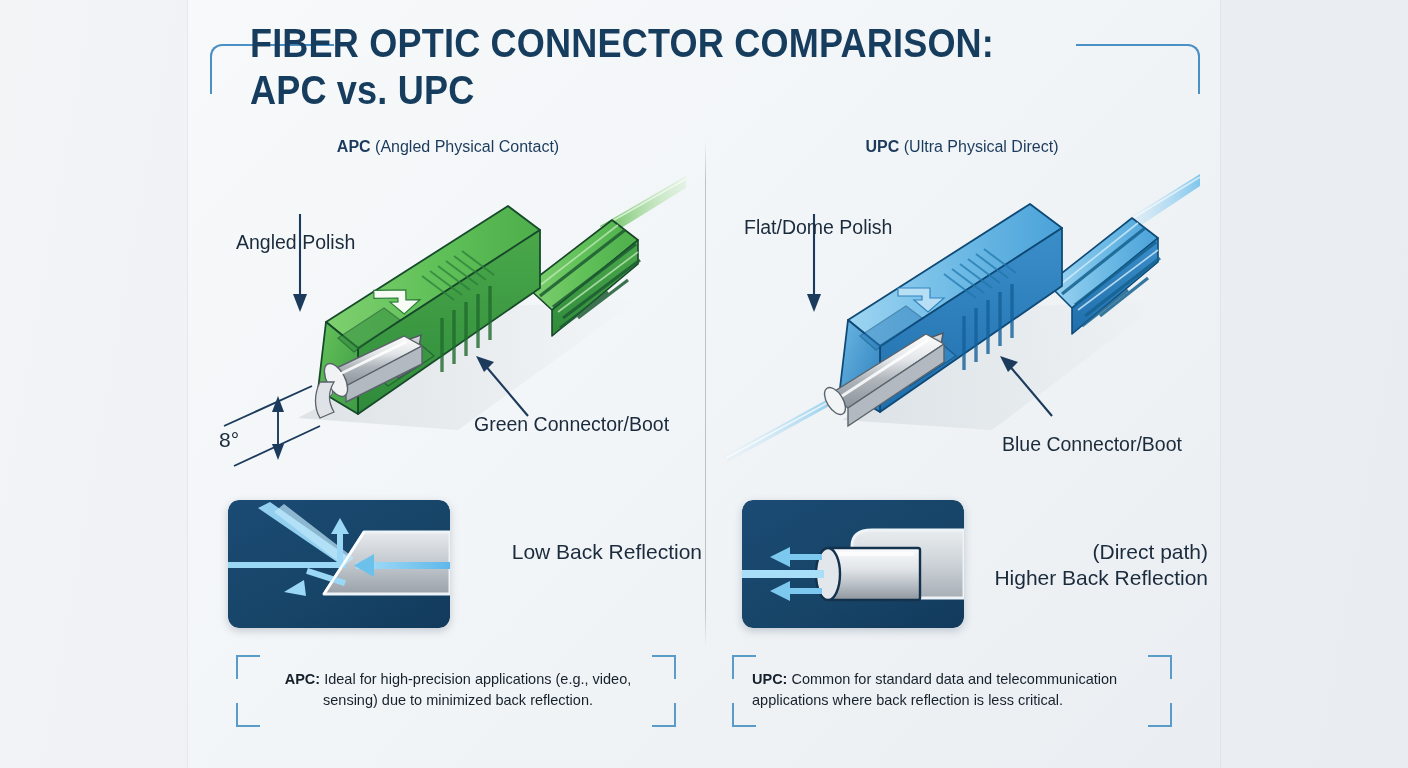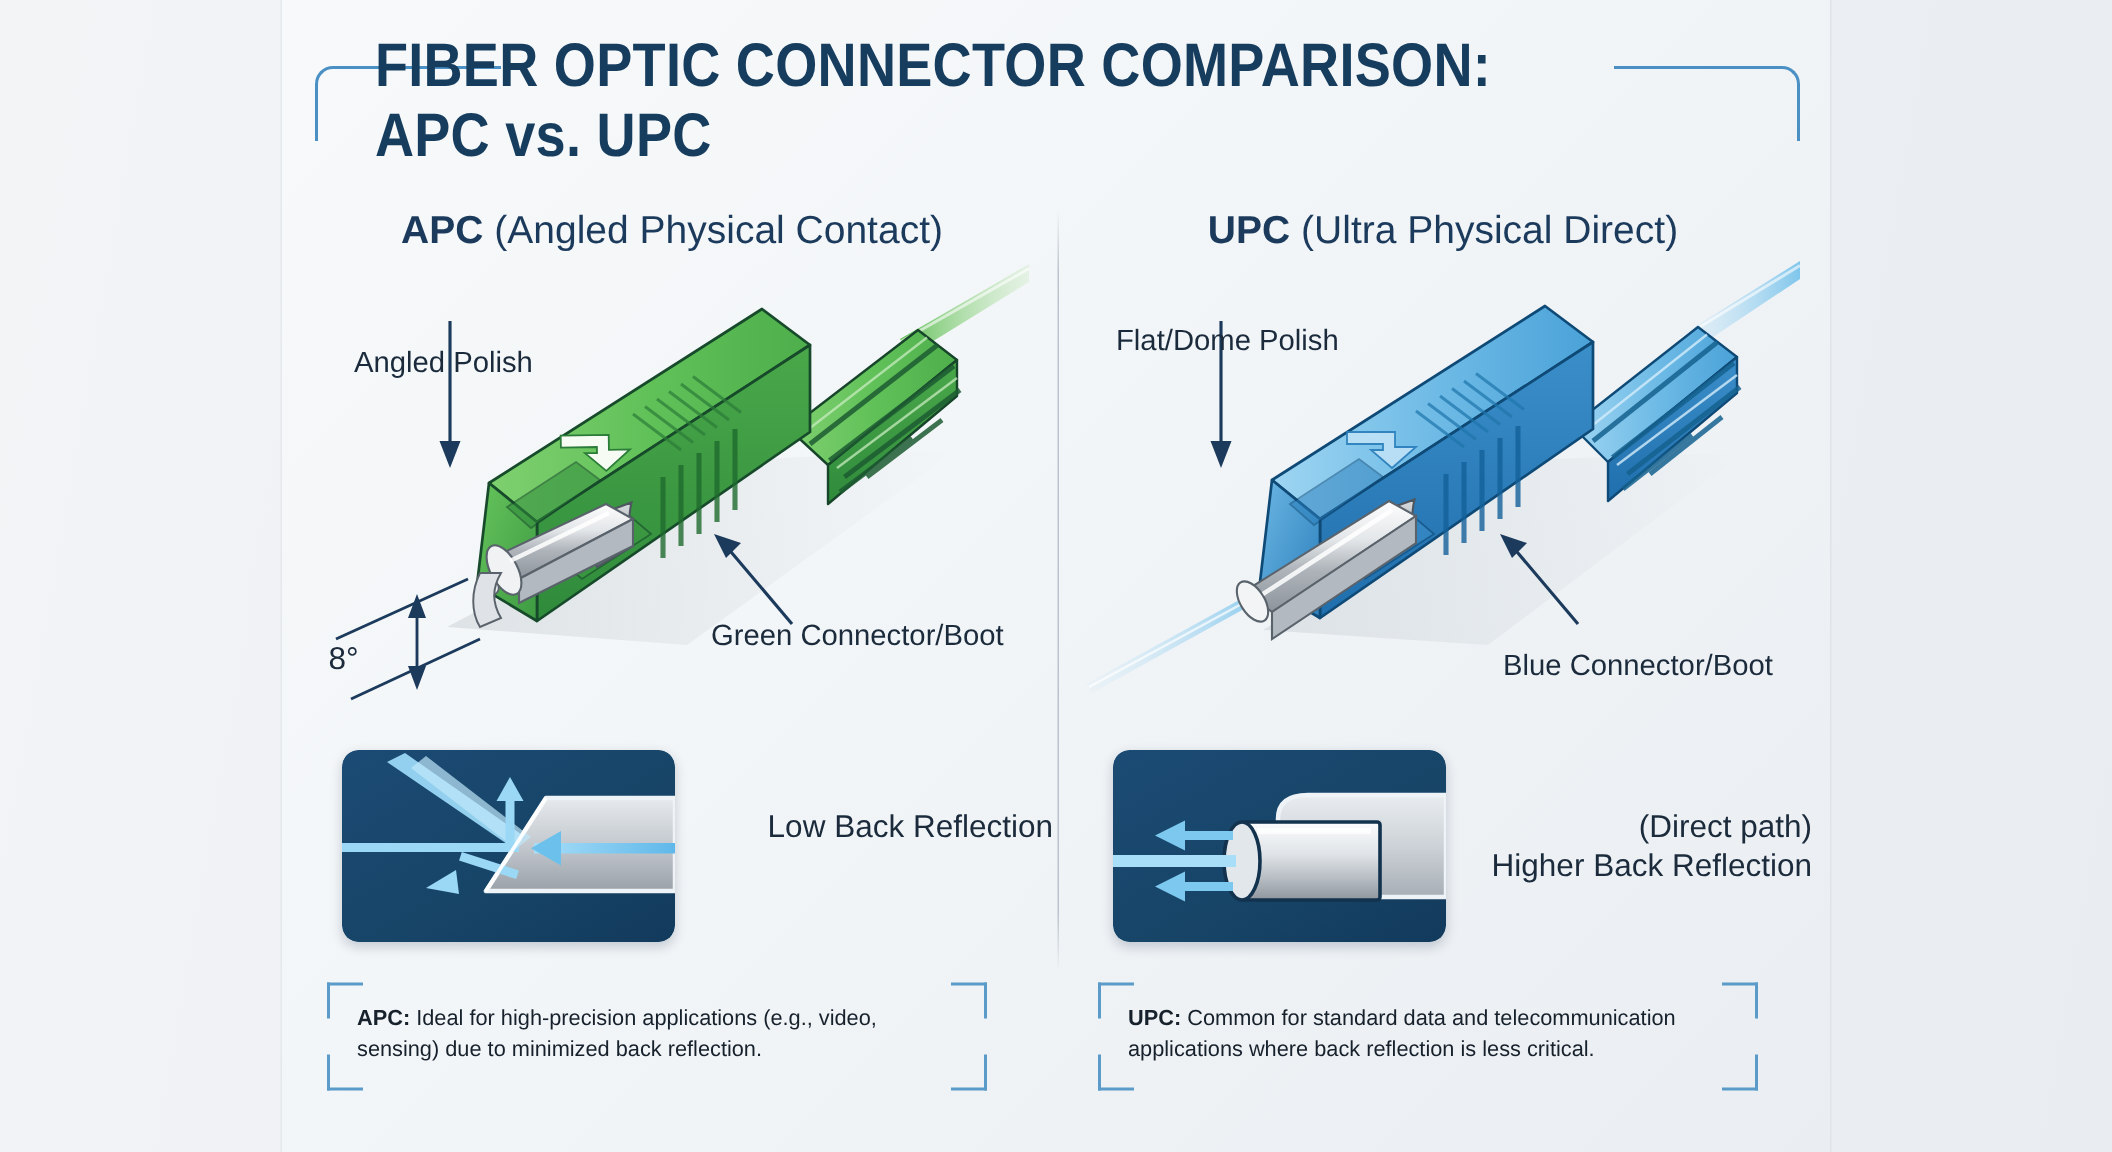--- a/index.html
+++ b/index.html
@@ -62,21 +62,21 @@
     border-width: 2px 2px 0 0;
     border-top-right-radius: 12px;
   }
 
   
   .col-header {
     position: absolute;
     top: 138px;
     width: 500px;
     text-align: center;
-    font-size: 26px;
+    font-size: 16px;
     color: #1b3a5c;
     white-space: nowrap;
   }
   .col-header .strong { font-weight: bold; }
   .col-header.left  { left: 198px; }
   .col-header.right { left: 712px; }
 
   
   #divider {
     position: absolute;
@@ -122,21 +122,21 @@
   #apc-caption { left: 462px; top: 539px; width: 240px; }
   #upc-caption { left: 958px; top: 539px; width: 250px; }
 
   
   .footnote {
     position: absolute;
     width: 440px;
     height: 72px;
     top: 655px;
   }
-  #apc-foot { left: 218px; }
+  #apc-foot { left: 236px; text-align: center; }
   #upc-foot { left: 732px; }
 
   .footnote .fn-text {
     position: absolute;
     left: 20px;
     top: 14px;
     width: 404px;
     font-size: 14.5px;
     line-height: 1.45;
     color: #17212c;

